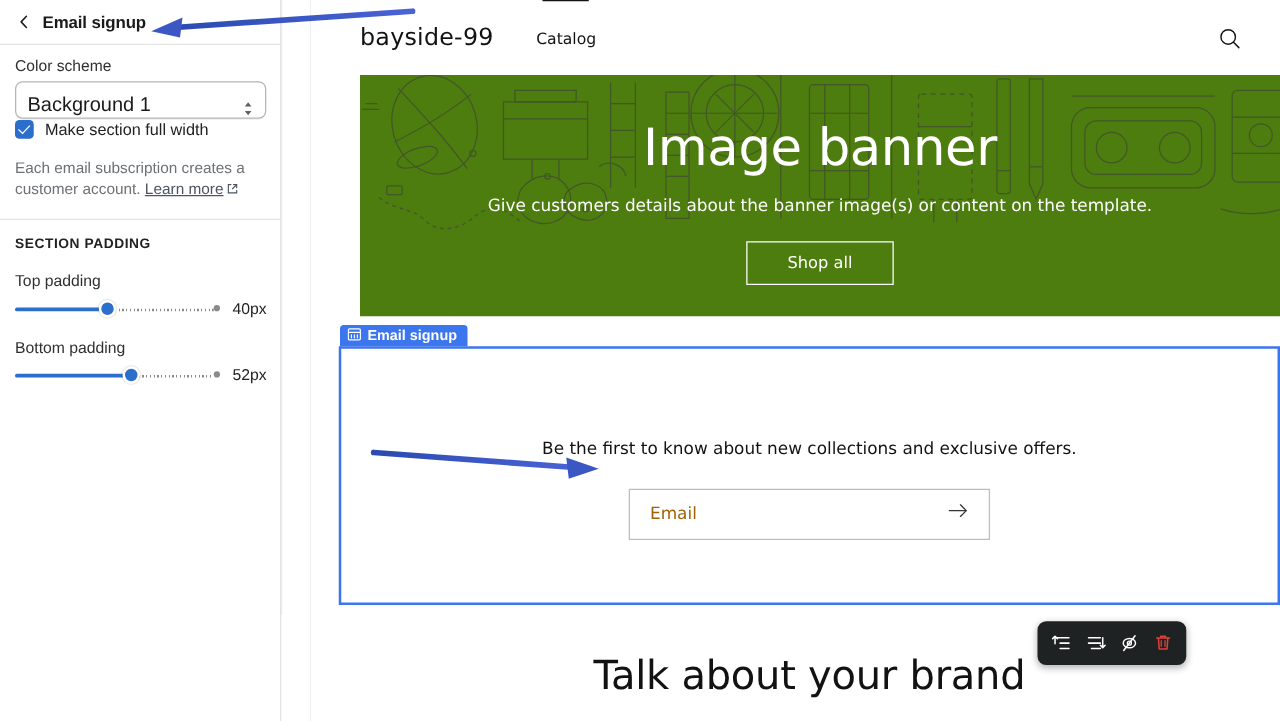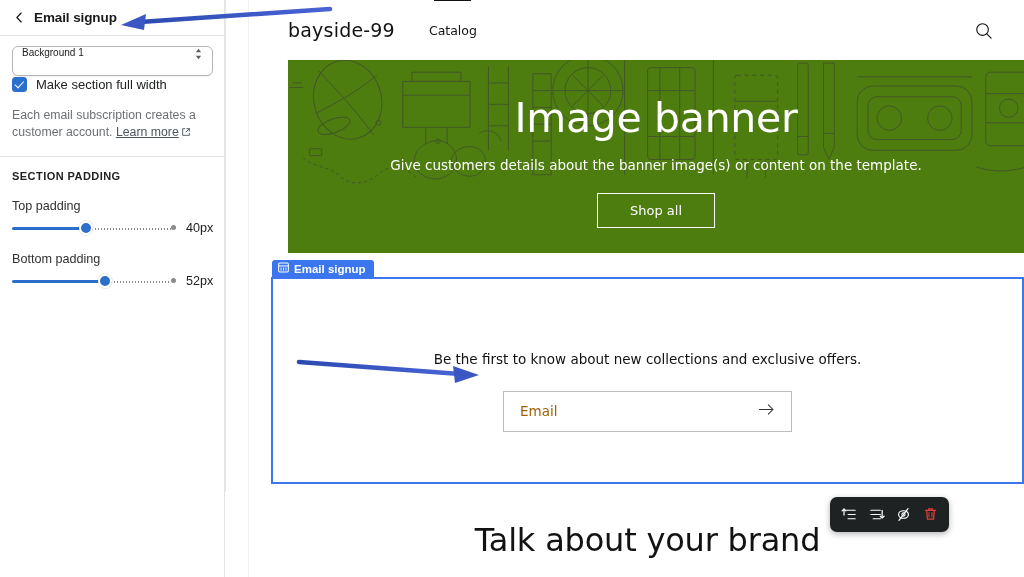--- a/index.html
+++ b/index.html
@@ -35,23 +35,23 @@
     letter-spacing: -0.1px;
   }
   .side-body { padding: 10px 12px 0 12px; }
   .field-label {
     font-size: 12.5px; color: #303030; margin-bottom: 5px;
   }
   .select-box {
     height: 30px; width: 201px;
     border: 1px solid #b5b5b5; border-radius: 6px;
     background: #fff;
-    display: flex; align-items: flex-start; justify-content: space-between;
+    display: flex; align-items: flex-end; justify-content: space-between;
     padding: 0 9px;
-    font-size: 10px; color: #1a1a1a;
+    font-size: 16px; color: #1a1a1a;
     box-shadow: 0 1px 0 rgba(0,0,0,0.05);
     cursor: pointer;
   }
   .select-caret {
     display: flex; flex-direction: column; align-items: center;
     line-height: 5px; font-size: 8px; color: #5c5f62;
   }
   .checkbox-row {
     display: flex; align-items: center; margin-top: 1px;
   }
@@ -265,20 +265,21 @@
       <div class="back-chevron">
         <svg width="13" height="13" viewBox="0 0 16 16" fill="none">
           <path d="M10 2.5L4.8 8l5.2 5.5" stroke="#1a1a1a" stroke-width="1.5" stroke-linecap="round" stroke-linejoin="round"></path>
         </svg>
       </div>
       <div class="side-title">Email signup</div>
     </div>
 
     <div class="side-body">
 
+      <div class="field-label">Color scheme</div>
 
       <div class="select-box">
         <span>Background 1</span>
         <span class="select-caret">
           <svg width="9" height="14" viewBox="0 0 10 16">
             <path d="M5 2L8 6H2z" fill="#5c5f62"></path>
             <path d="M5 14L2 10h6z" fill="#5c5f62"></path>
           </svg>
         </span>
       </div>

